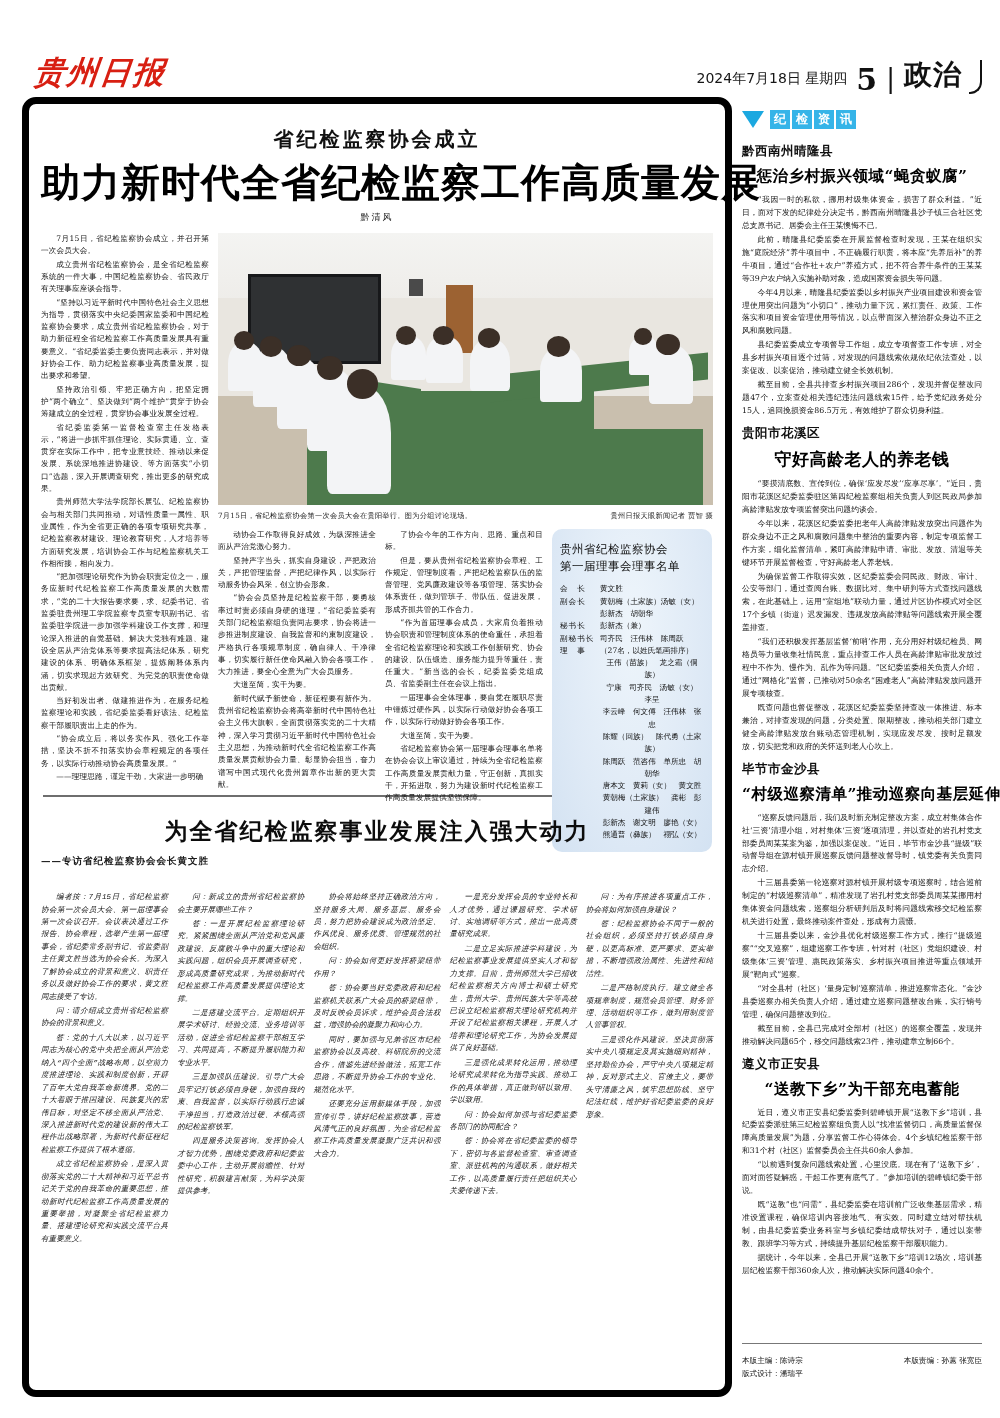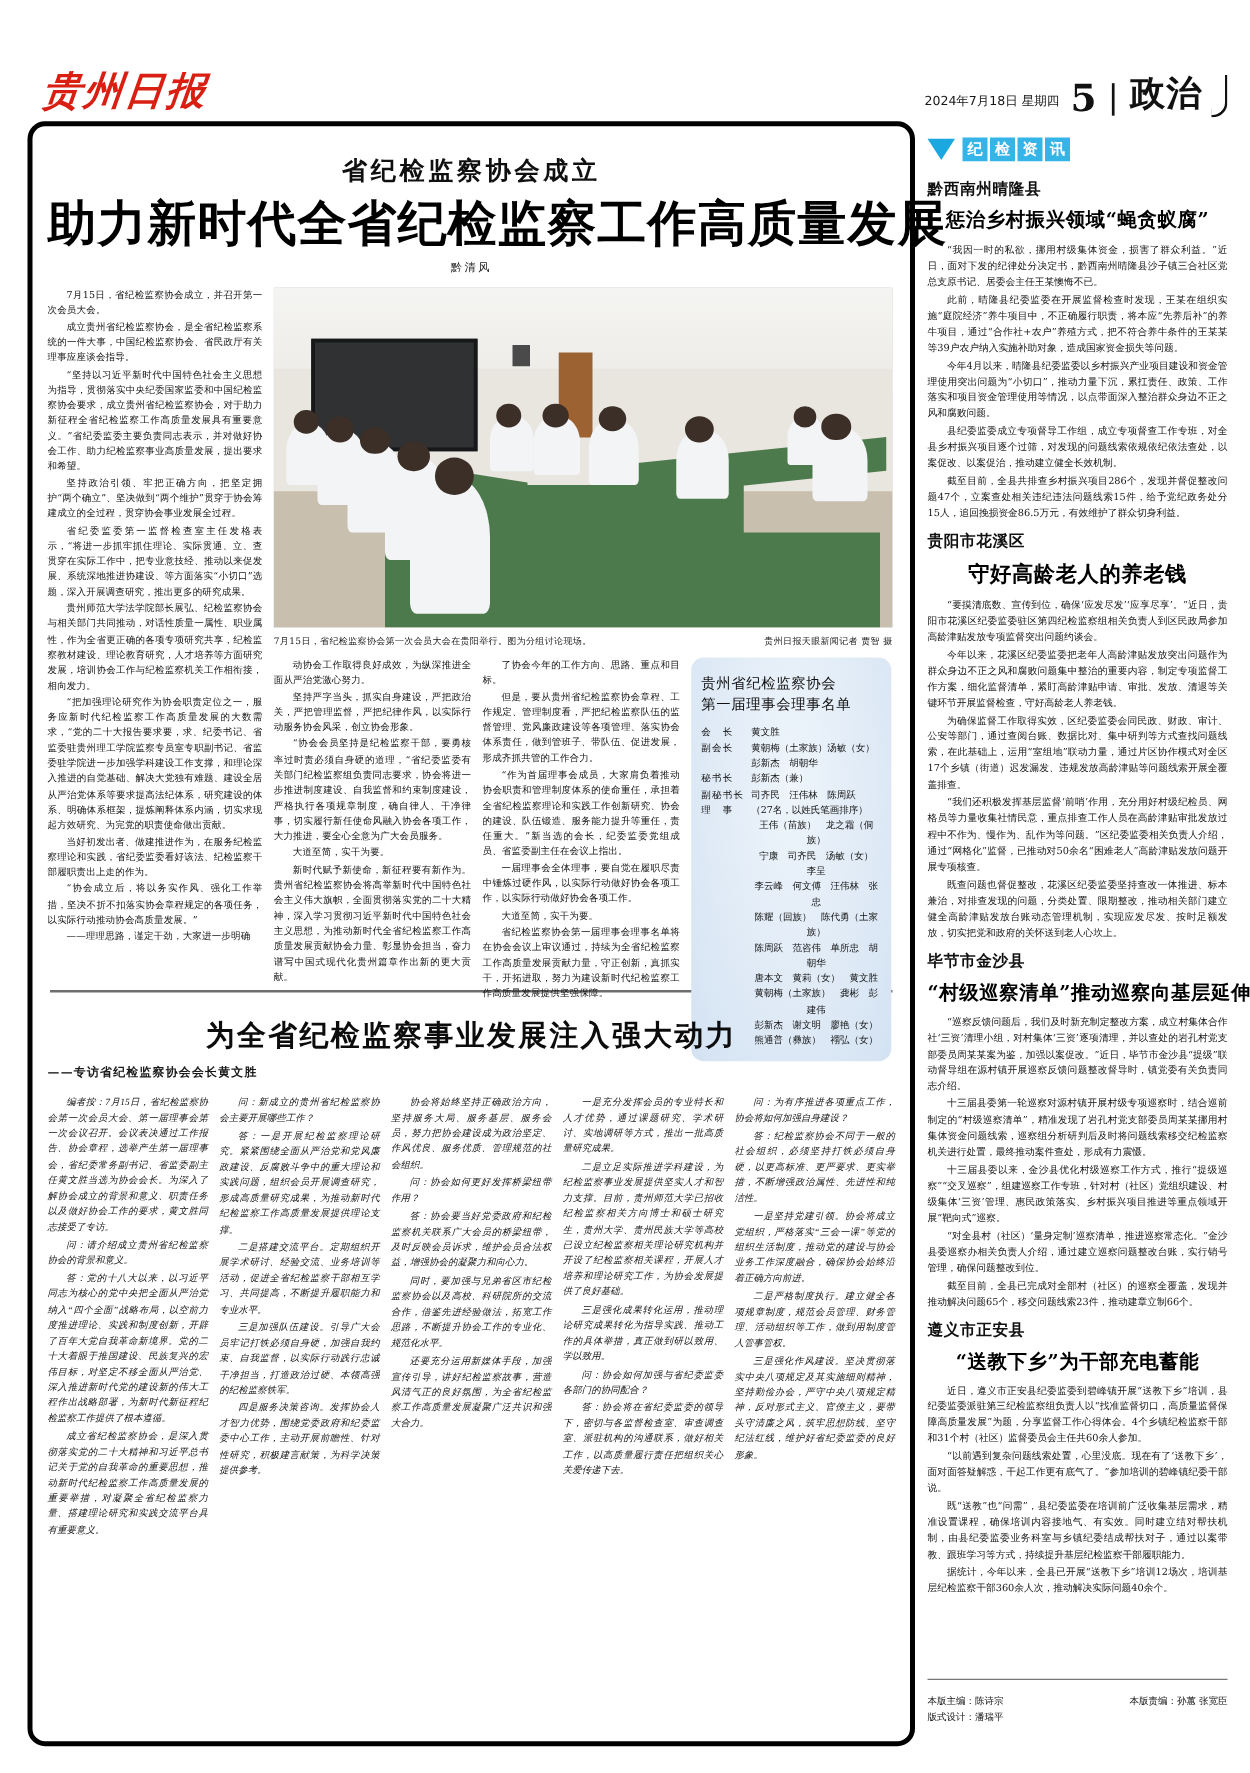--- a/index.html
+++ b/index.html
@@ -21,21 +21,21 @@
     font-size:31px; font-weight:700; color:#d81f12;
     letter-spacing:2px;
     font-style:italic;
     transform: skewX(-6deg);
   }
   .masthead-right {
     position:absolute; right:18px; top:56px;
     display:flex; align-items:flex-end; gap:9px;
   }
   .masthead-date {
-    font-size:10px; color:#161616; padding-bottom:6px;
+    font-size:14px; color:#161616; padding-bottom:6px;
     font-family:"DejaVu Sans", sans-serif;
     letter-spacing:0px;
   }
   .masthead-pagenum {
     font-family:"DejaVu Serif", serif;
     font-size:30px; font-weight:700; color:#111; line-height:0.95;
   }
   .masthead-sep { font-size:26px; color:#111; padding-bottom:1px; }
   .masthead-section {
     font-family:"DejaVu Serif", serif;
@@ -46,21 +46,21 @@
     border-right:2px solid #111;
     border-bottom:2px solid #111;
     border-bottom-right-radius:12px;
     margin-left:-2px;
   }
 
   
   .redframe {
     position:absolute; left:22px; top:97px;
     width:710px; height:1300px;
-    border:4px solid #000000;
+    border:7px solid #000000;
     border-radius:14px;
     background:#fff;
   }
   .rf-inner { position:absolute; left:0; top:0; right:0; bottom:0; padding:10px 12px; }
 
   
   .shoulder {
     text-align:center;
     font-family:"DejaVu Serif", serif;
     font-size:20px; font-weight:700; color:#101010;
@@ -143,28 +143,29 @@
   .iv-sub {
     text-align:left; font-size:9.5px; color:#1a1a1a;
     margin-top:8px; letter-spacing:1px;
     font-family:"DejaVu Serif", serif; font-weight:700;
   }
   .iv-cols {
     display:flex; gap:9px; margin-top:11px;
   }
   .iv-col { width:130px; }
   .it {
-    font-family:Liberation Serif, serif;
+    font-family:Liberation Mono, monospace;
     font-size:7.5px;
     line-height:1.66;
     color:#131313;
     text-align:justify;
     text-justify:inter-ideograph;
     font-style:italic;
     letter-spacing:0.1px;
+    margin-top:12px;
   }
   .it p { text-indent:2em; margin-bottom:2px; }
 
   
   .sidebar {
     position:absolute; left:742px; top:110px; width:240px;
   }
   .sb-badge { display:flex; align-items:center; gap:6px; margin-bottom:14px; }
   .sb-tri {
     width:0; height:0;
@@ -404,21 +405,20 @@
               <p>二是立足实际推进学科建设，为纪检监察事业发展提供坚实人才和智力支撑。目前，贵州师范大学已招收纪检监察相关方向博士和硕士研究生，贵州大学、贵州民族大学等高校已设立纪检监察相关理论研究机构并开设了纪检监察相关课程，开展人才培养和理论研究工作，为协会发展提供了良好基础。</p>
               <p>三是强化成果转化运用，推动理论研究成果转化为指导实践、推动工作的具体举措，真正做到研以致用、学以致用。</p>
               <p>问：协会如何加强与省纪委监委各部门的协同配合？</p>
               <p>答：协会将在省纪委监委的领导下，密切与各监督检查室、审查调查室、派驻机构的沟通联系，做好相关工作，以高质量履行责任把组织关心关爱传递下去。</p>
             </div>
           </div>
           <div class="iv-col">
             <div class="it">
               <p>问：为有序推进各项重点工作，协会将如何加强自身建设？</p>
               <p>答：纪检监察协会不同于一般的社会组织，必须坚持打铁必须自身硬，以更高标准、更严要求、更实举措，不断增强政治属性、先进性和纯洁性。</p>
-              <p>一是坚持党建引领。协会将成立党组织，严格落实“三会一课”等党的组织生活制度，推动党的建设与协会业务工作深度融合，确保协会始终沿着正确方向前进。</p>
               <p>二是严格制度执行。建立健全各项规章制度，规范会员管理、财务管理、活动组织等工作，做到用制度管人管事管权。</p>
               <p>三是强化作风建设。坚决贯彻落实中央八项规定及其实施细则精神，坚持勤俭办会，严守中央八项规定精神，反对形式主义、官僚主义，要带头守清廉之风，筑牢思想防线、坚守纪法红线，维护好省纪委监委的良好形象。</p>
             </div>
           </div>
         </div>
 
     </div>
   </div>
 
   <div class="sidebar">

